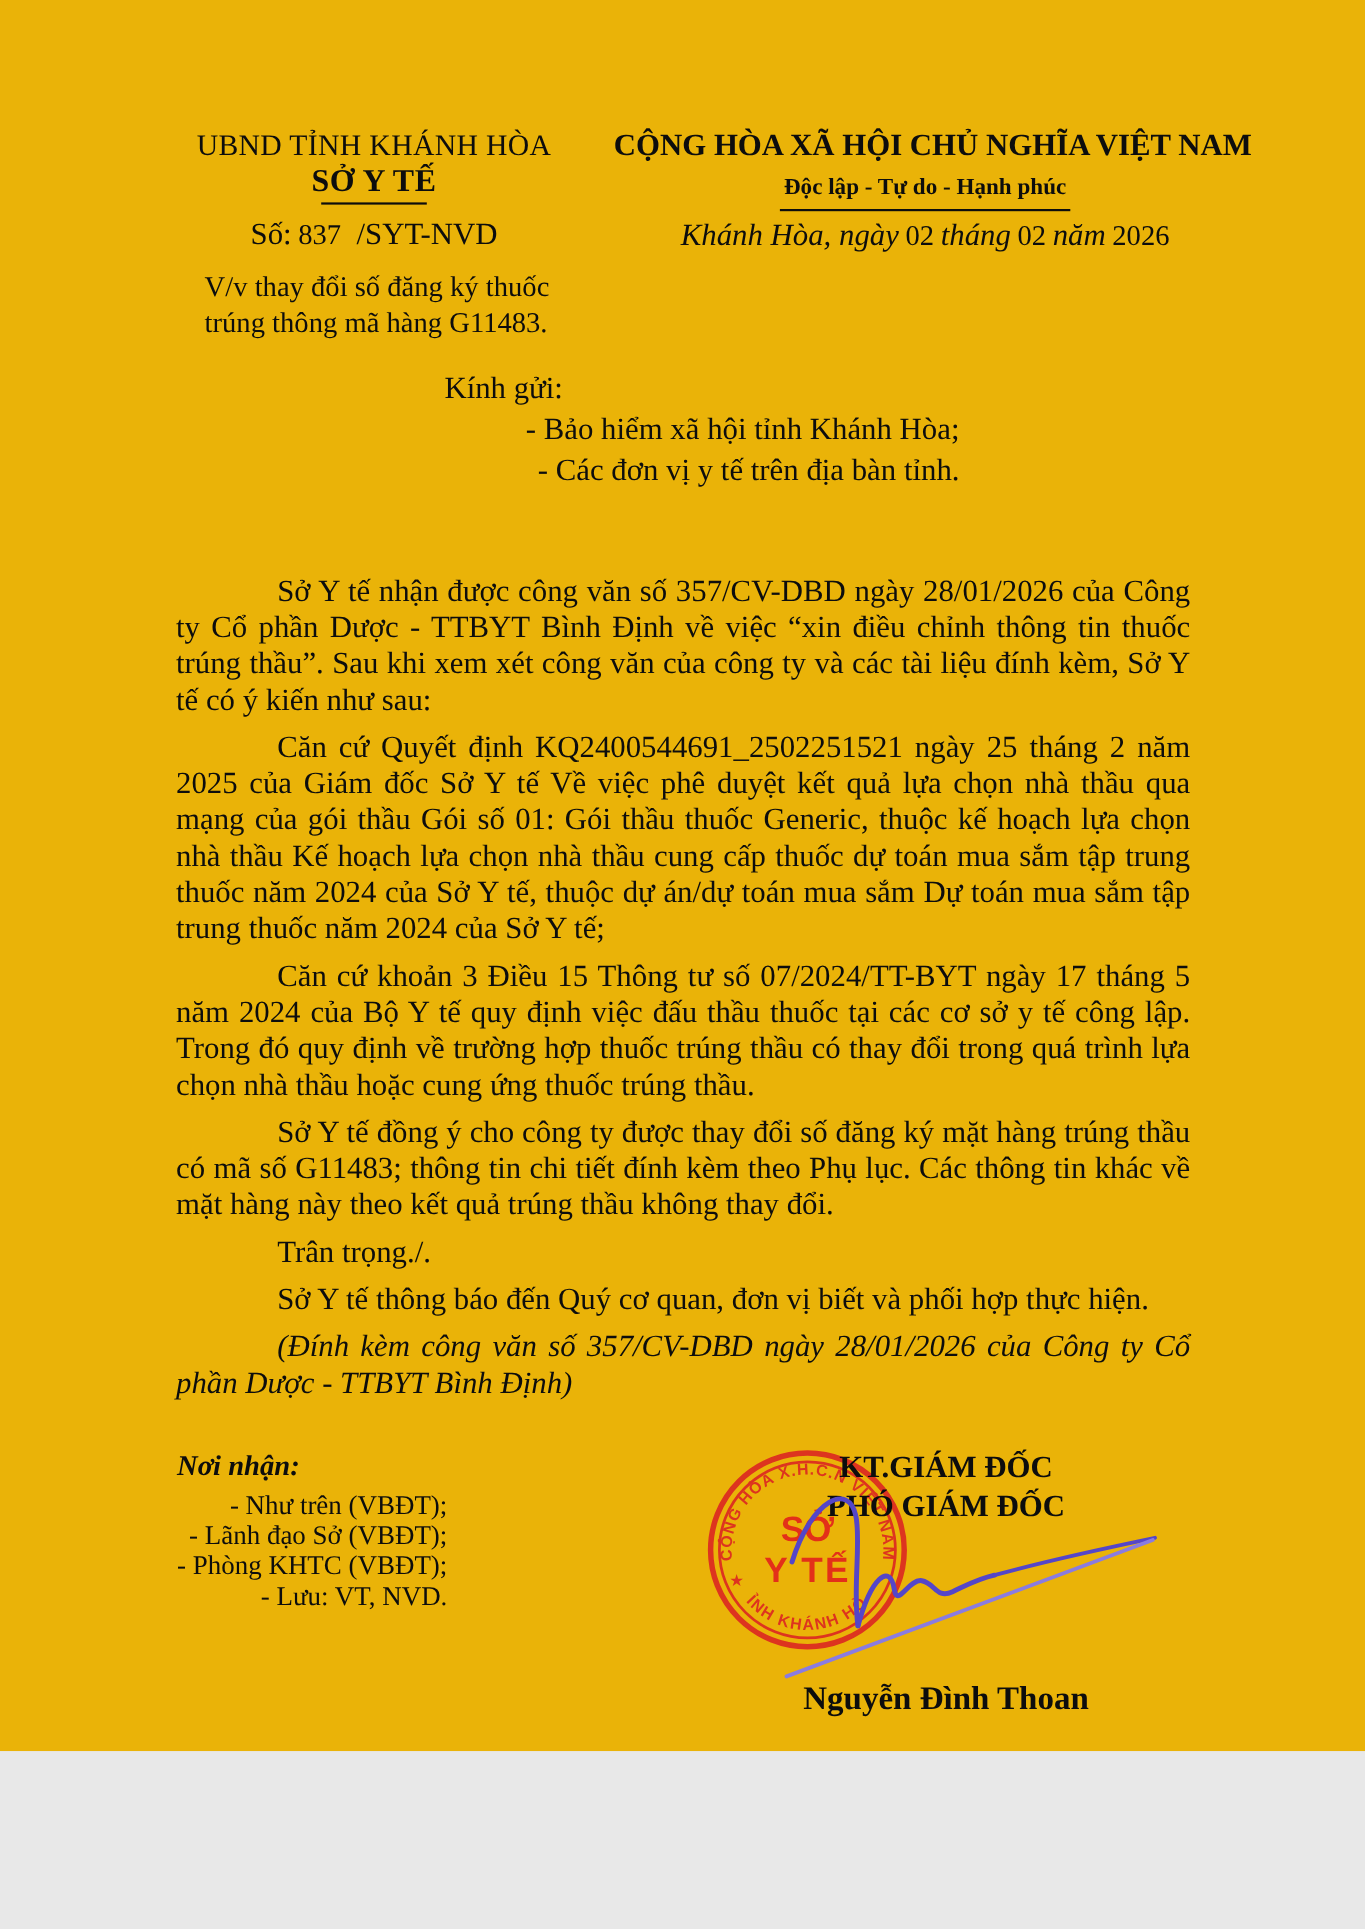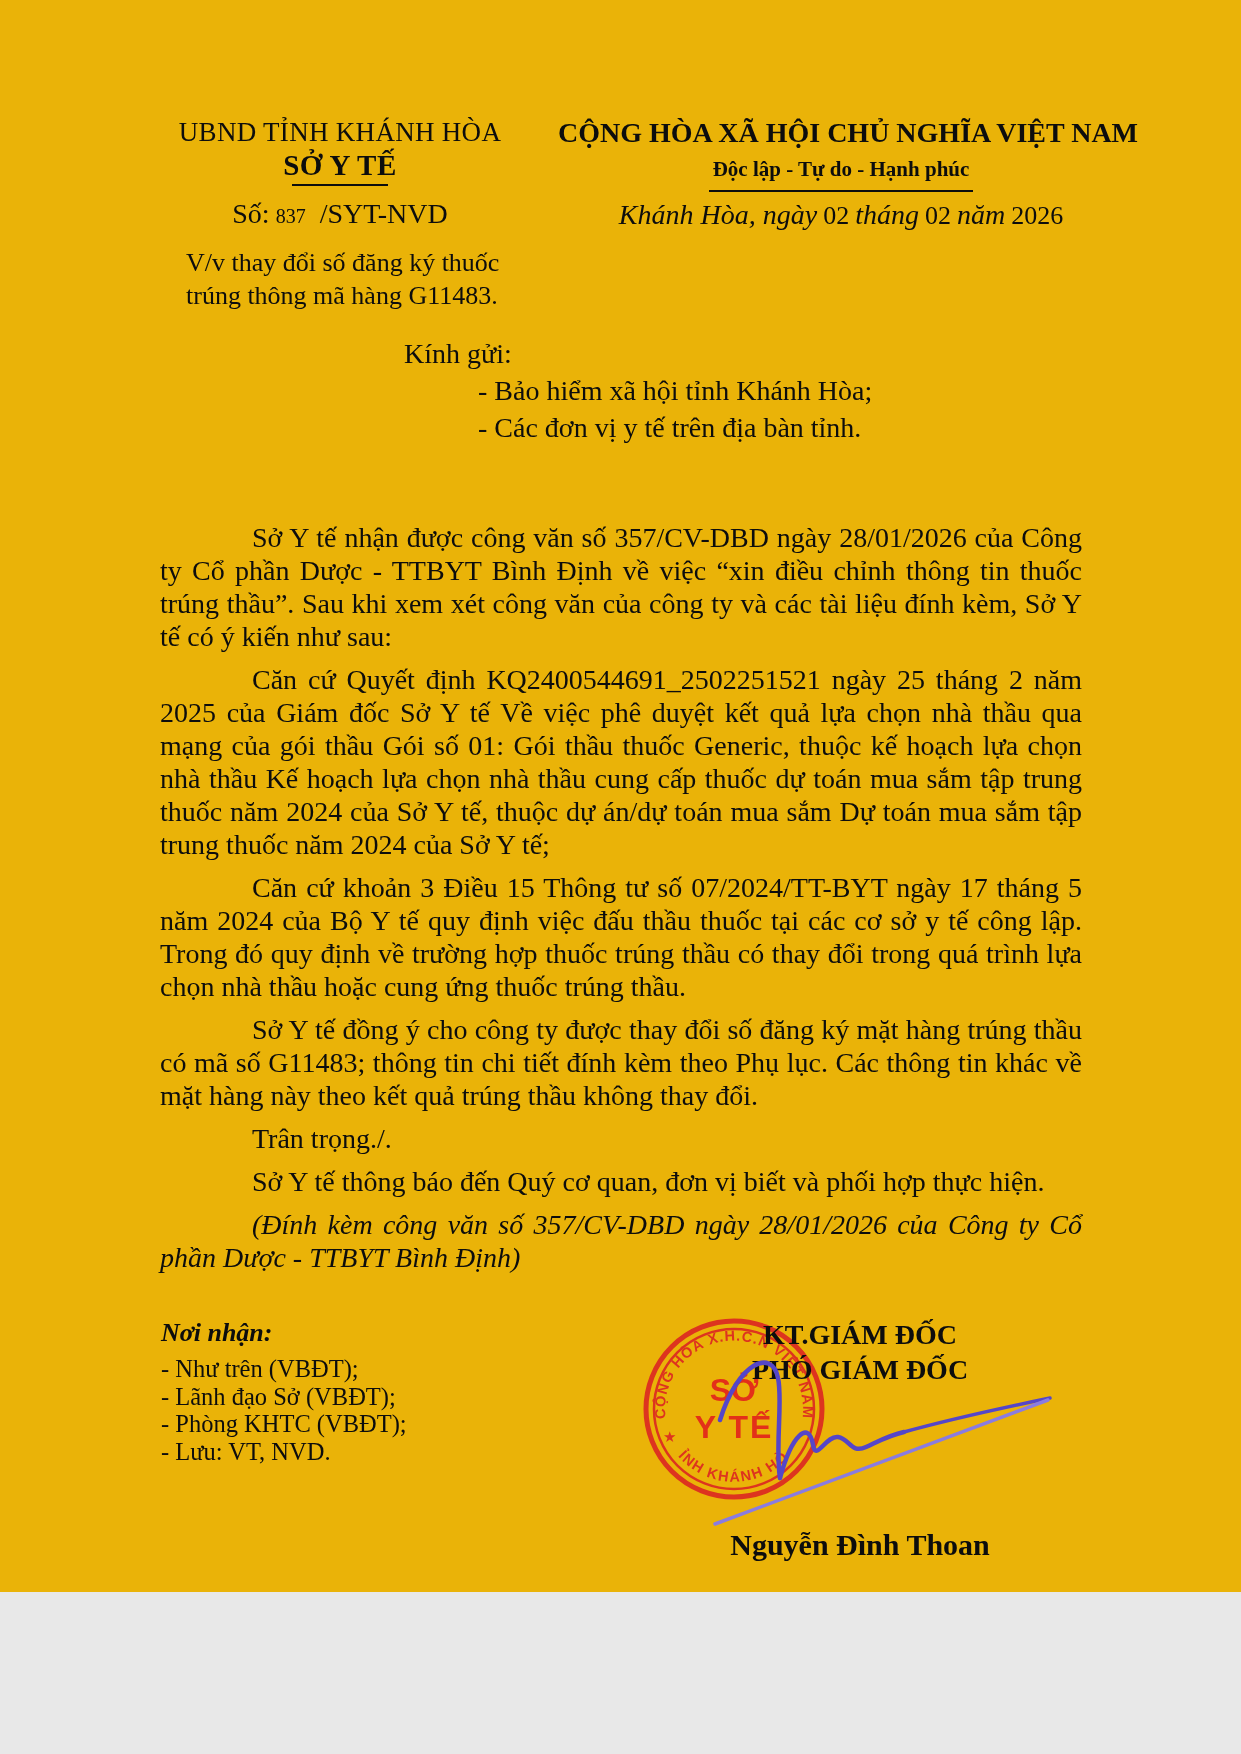--- a/index.html
+++ b/index.html
@@ -12,40 +12,40 @@
     font-family:"Liberation Serif","DejaVu Serif",serif;
     color:#0d0d0d;
     overflow:hidden;
   }
   
   .hdr-left { position:absolute; left:140px; top:116px; width:400px; text-align:center; }
   .org-parent { font-size:27px; line-height:32px; letter-spacing:.3px; }
   .org-name   { font-size:29px; line-height:34px; font-weight:bold; letter-spacing:.5px; }
   .org-rule   { width:96px; height:0; border-top:2px solid #0d0d0d; margin:2px auto 0; }
   .so-line    { margin-top:12px; font-size:28px; line-height:32px; }
-  .so-line .doc-num { font-size:20px; margin:0 14px 0 6px; }
+  .so-line .doc-num { font-size:26px; margin:0 14px 0 6px; }
   .subject    { margin-top:14px; font-size:26px; line-height:33px; text-align:left; padding-left:46px; }
   .hdr-right  { position:absolute; left:558px; top:116px; width:566px; text-align:center; }
   .nat-title  { font-size:28px; line-height:34px; font-weight:bold; white-space:nowrap; }
   .nat-motto-wrap { line-height:38px; }
   .nat-motto  { display:inline-block; font-size:21px; font-weight:bold; border-bottom:2px solid #0d0d0d; padding:0 4px 2px; }
   .date-line  { margin-top:6px; font-size:28px; line-height:34px; font-style:italic; white-space:nowrap; }
   .date-line .num { font-style:normal; font-size:26px; padding:0 6px; }
   
   .salutation { position:absolute; left:404px; top:338px; font-size:28px; }
-  .recipients { position:absolute; left:478px; top:373px; font-size:28px; line-height:36.5px; }
+  .recipients { position:absolute; left:478px; top:373px; font-size:28px; line-height:36.5px;text-align:right; }
   
   .body { position:absolute; left:160px; top:521px; width:922px;
           font-size:28px; line-height:33px; text-align:justify; }
   .body p { text-indent:92px; margin-bottom:10px; }
   .body p.note { font-style:italic; }
   
   .noi-nhan { position:absolute; left:161px; top:1318px; }
   .noi-nhan .label { font-size:26px; font-weight:bold; font-style:italic; }
-  .noi-nhan .items { margin-top:7px; font-size:24.5px; line-height:27.5px; }
+  .noi-nhan .items { margin-top:7px; font-size:24.5px; line-height:27.5px;text-align:right; }
   .sig-titles { position:absolute; left:640px; top:1317px; width:440px; text-align:center;
                 font-size:28px; font-weight:bold; line-height:35px; z-index:3; }
   .signer { position:absolute; left:640px; top:1528px; width:440px; text-align:center;
             font-size:30px; font-weight:bold; z-index:3; }
   
   .stamp { position:absolute; left:641px; top:1316px; width:186px; height:186px; z-index:2; opacity:.93; }
   .sig-ink { position:absolute; left:620px; top:1250px; width:470px; height:300px; z-index:4; }
 </style>
 </head>
 <body>

